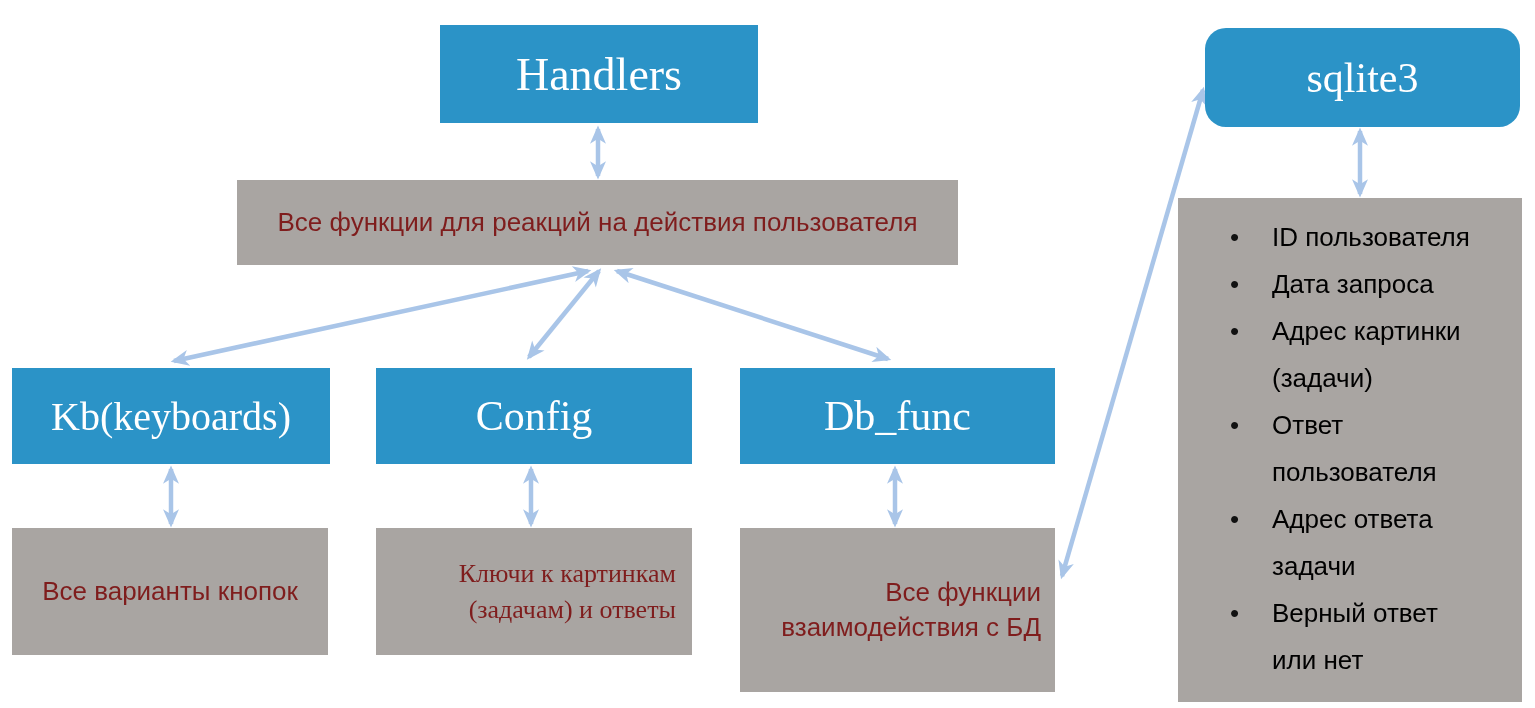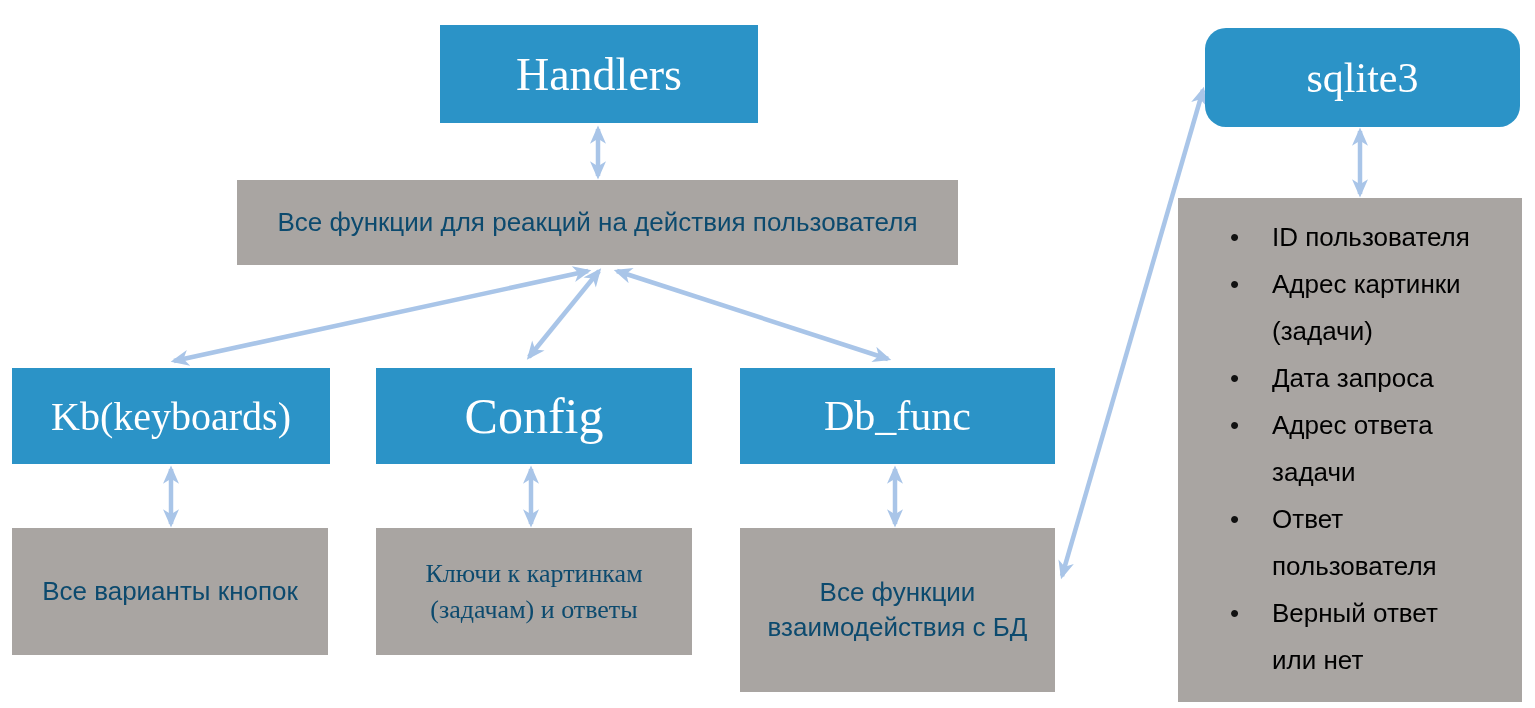--- a/index.html
+++ b/index.html
@@ -7,38 +7,38 @@
     position:relative;
     width:1535px;height:708px;
     background:#ffffff;
     font-family:"Liberation Sans", sans-serif;
     overflow:hidden;
   }
   .node{
     position:absolute;
     display:flex;align-items:center;justify-content:center;
     box-sizing:border-box;
-    text-align:center;
+    text-align:right;
   }
   .blue{
     background:var(--blue);
     color:#ffffff;
     font-family:"Liberation Serif", serif;
   }
   .gray{
     background:var(--gray);
-    color:#0c4a6e;
+    color:#7f1d1d;
     font-size:26px;
     line-height:1.35;
   }
   
   #node-handlers{left:440px;top:25px;width:318px;height:98px;font-size:46px;}
   #node-sqlite{left:1205px;top:28px;width:315px;height:99px;font-size:42px;border-radius:21px;}
   #node-kb{left:12px;top:368px;width:318px;height:96px;font-size:40px;}
-  #node-config{left:376px;top:368px;width:316px;height:96px;font-size:50px;}
+  #node-config{left:376px;top:368px;width:316px;height:96px;font-size:42px;}
   #node-dbfunc{left:740px;top:368px;width:315px;height:96px;font-size:42px;}
   
   #node-handlers-desc{left:237px;top:180px;width:721px;height:85px;}
   #node-kb-desc{left:12px;top:528px;width:316px;height:127px;padding:0 14px;}
   #node-config-desc{left:376px;top:528px;width:316px;height:127px;padding:0 16px;font-family:Liberation Serif, serif;}
   #node-dbfunc-desc{left:740px;top:528px;width:315px;height:164px;padding:0 14px;}
   
   #node-db-fields{
     left:1178px;top:198px;width:344px;height:504px;
     background:var(--gray);
@@ -123,21 +123,21 @@
     <span>Все функции взаимодействия с БД</span>
   </div>
 
   <div id="node-sqlite" class="node blue">
     <span>sqlite3</span>
   </div>
 
   <div id="node-db-fields">
     <ul>
         <li>ID пользователя</li>
+        <li>Дата запроса</li>
         <li>Адрес картинки (задачи)</li>
-        <li>Дата запроса</li>
+        <li>Ответ пользователя</li>
         <li>Адрес ответа задачи</li>
-        <li>Ответ пользователя</li>
         <li>Верный ответ или нет</li>
       </ul>
   </div>
 
 </div>
 
 </body></html>

